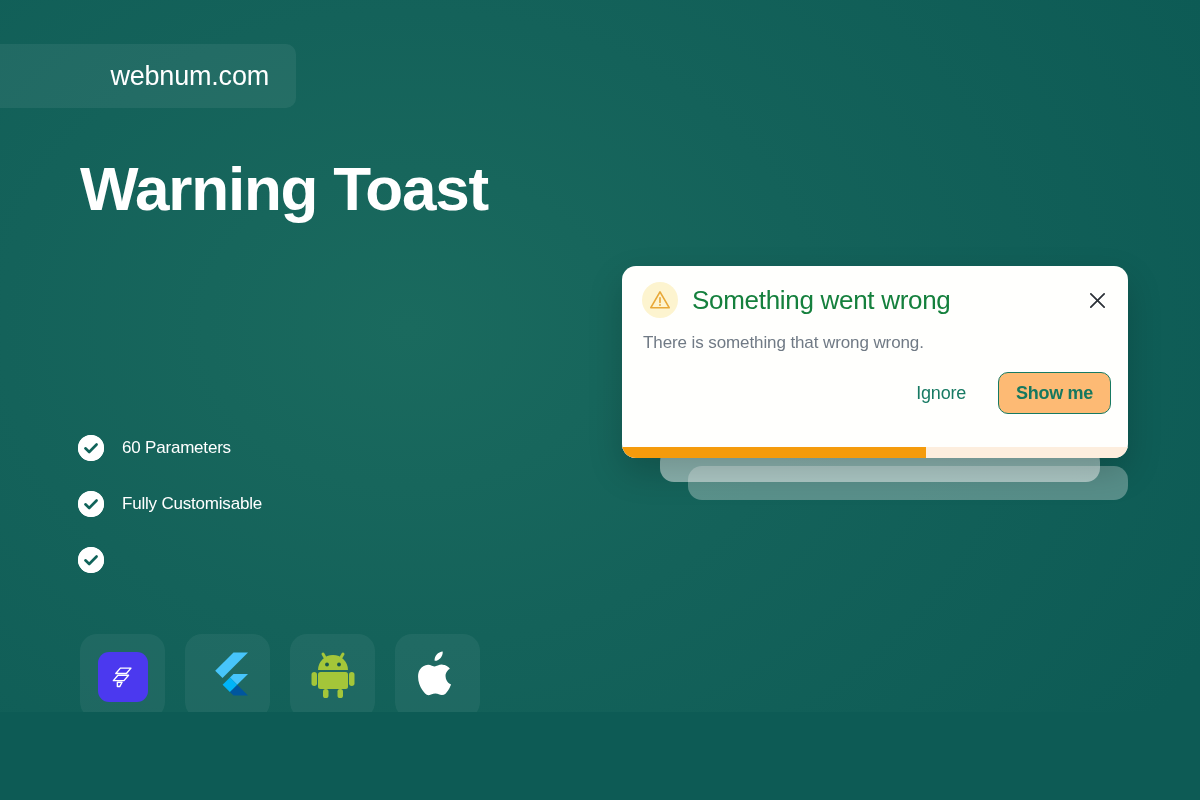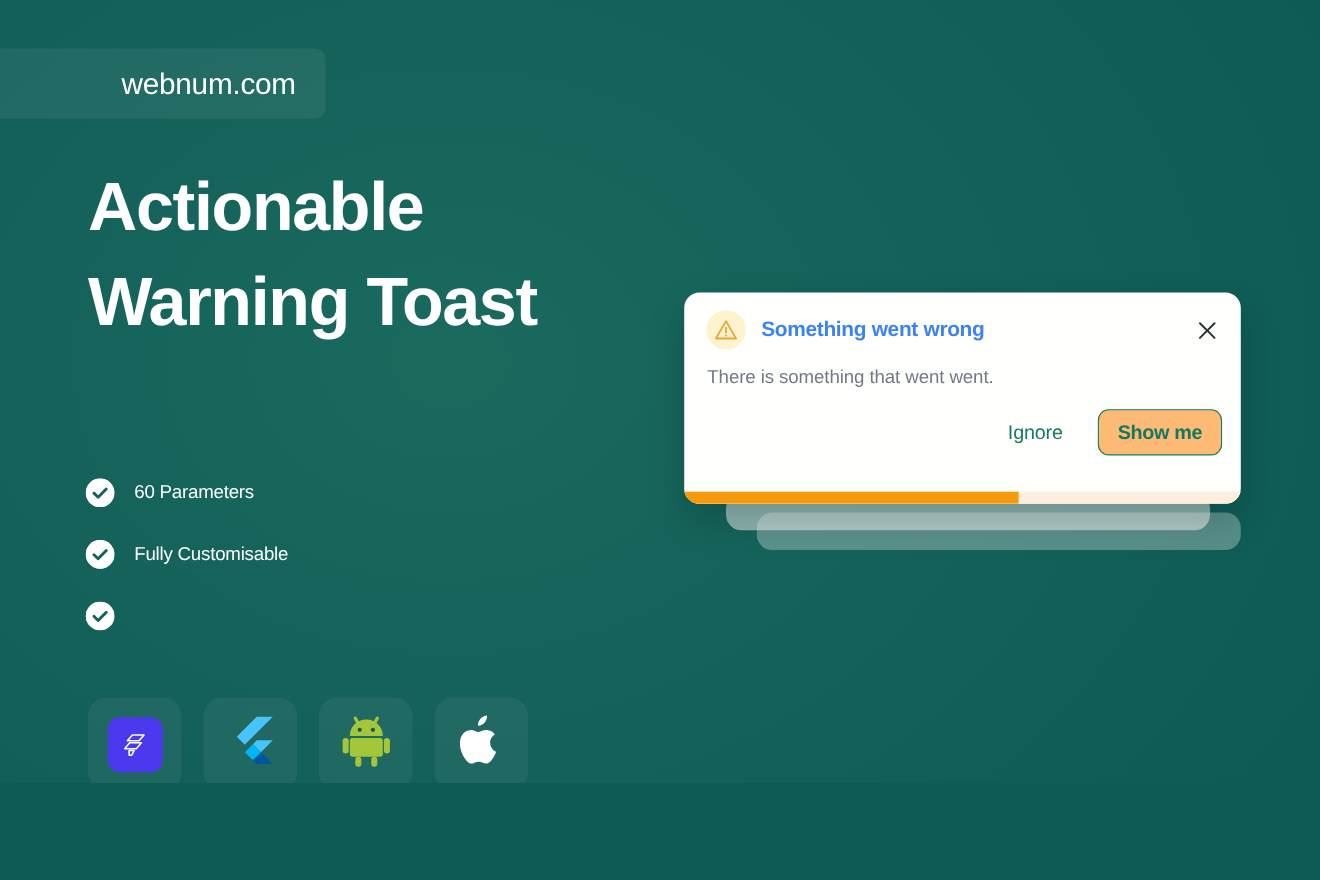--- a/index.html
+++ b/index.html
@@ -173,23 +173,23 @@
     width: 36px;
     height: 36px;
     flex: 0 0 36px;
     border-radius: 50%;
     background: #fdf4cf;
     display: flex;
     align-items: center;
     justify-content: center;
   }
   .toast-title {
-    color: #3b82f6;
-    font-size: 19px;
-    font-weight: bold;
+    color: #15803d;
+    font-size: 26px;
+    font-weight: normal;
     letter-spacing: -0.3px;
     white-space: nowrap;
   }
   .close-btn {
     position: absolute;
     right: 0;
     top: 3px;
     width: 30px;
     height: 30px;
     display: flex;
@@ -257,21 +257,20 @@
 </head>
 <body>
 
 <div id="stage">
 
   <div class="brand-badge">
     <span class="brand-text">webnum.com</span>
   </div>
 
   <h1 class="headline">
-    <span class="line">Actionable</span>
     <span class="line">Warning Toast</span>
   </h1>
 
   <div class="features">
     <div class="feature-row">
       <span class="check-icon">
         <svg width="26" height="26" viewBox="0 0 26 26">
           <circle cx="13" cy="13" r="13" fill="#ffffff"></circle>
           <path d="M7.4 13.3 L11.2 17 L18.6 9.5" fill="none" stroke="#10635a" stroke-width="2.6" stroke-linecap="round" stroke-linejoin="round"></path>
         </svg>
@@ -370,21 +369,21 @@
         </span>
         <span class="toast-title">Something went wrong</span>
         <span class="close-btn">
           <svg width="19" height="19" viewBox="0 0 20 20">
             <line x1="3" y1="3" x2="17" y2="17" stroke="#2d3238" stroke-width="1.9" stroke-linecap="round"></line>
             <line x1="17" y1="3" x2="3" y2="17" stroke="#2d3238" stroke-width="1.9" stroke-linecap="round"></line>
           </svg>
         </span>
       </div>
 
-      <div class="toast-body">There is something that went went.</div>
+      <div class="toast-body">There is something that wrong wrong.</div>
 
       <div class="toast-actions">
         <button class="btn-text">Ignore</button>
         <button class="btn-outline">Show me</button>
       </div>
 
       <div class="progress-track" style="background: rgb(253, 238, 222);">
         <div class="progress-fill" id="progress-fill" style="width: 60%; background: rgb(245, 155, 11);"></div>
       </div>
 

